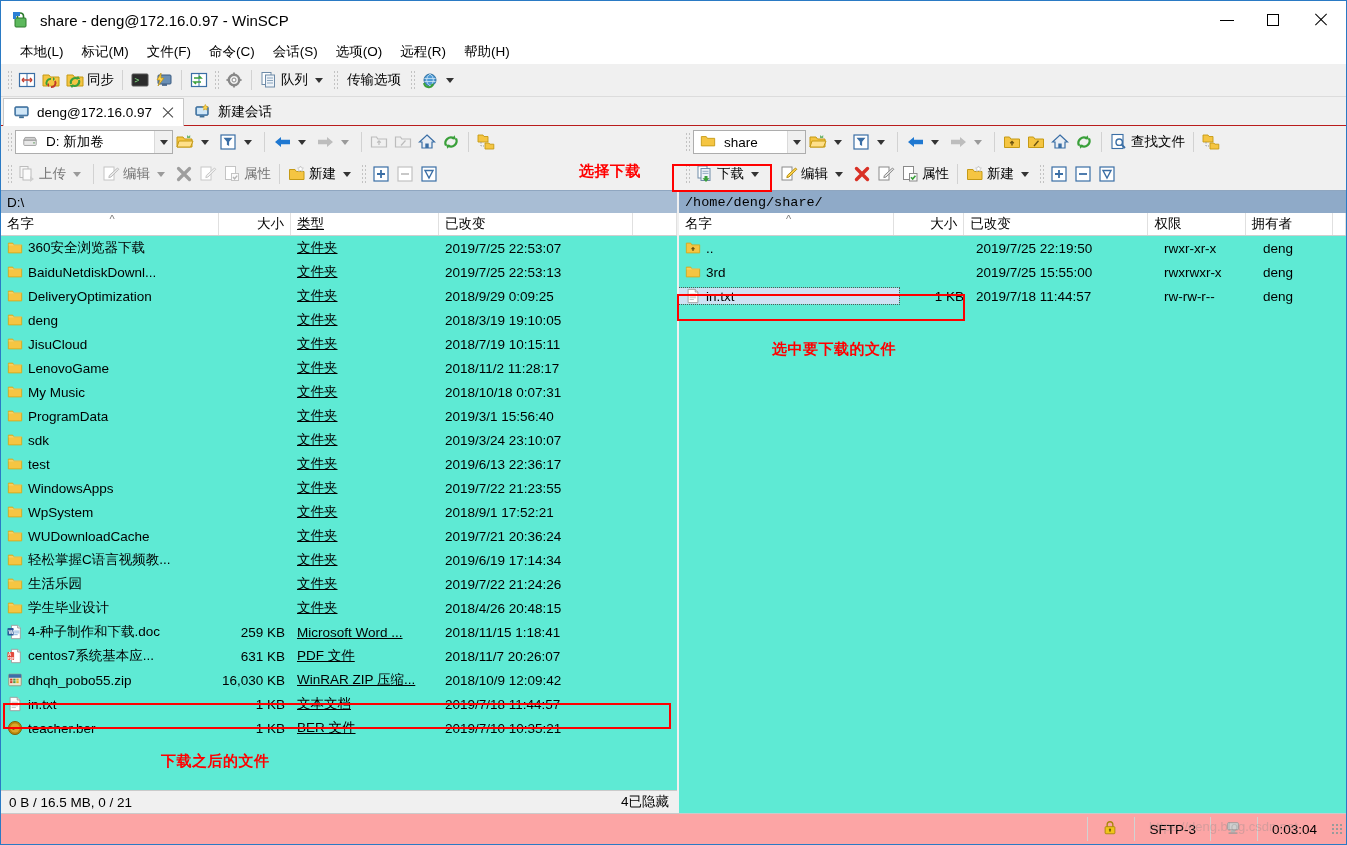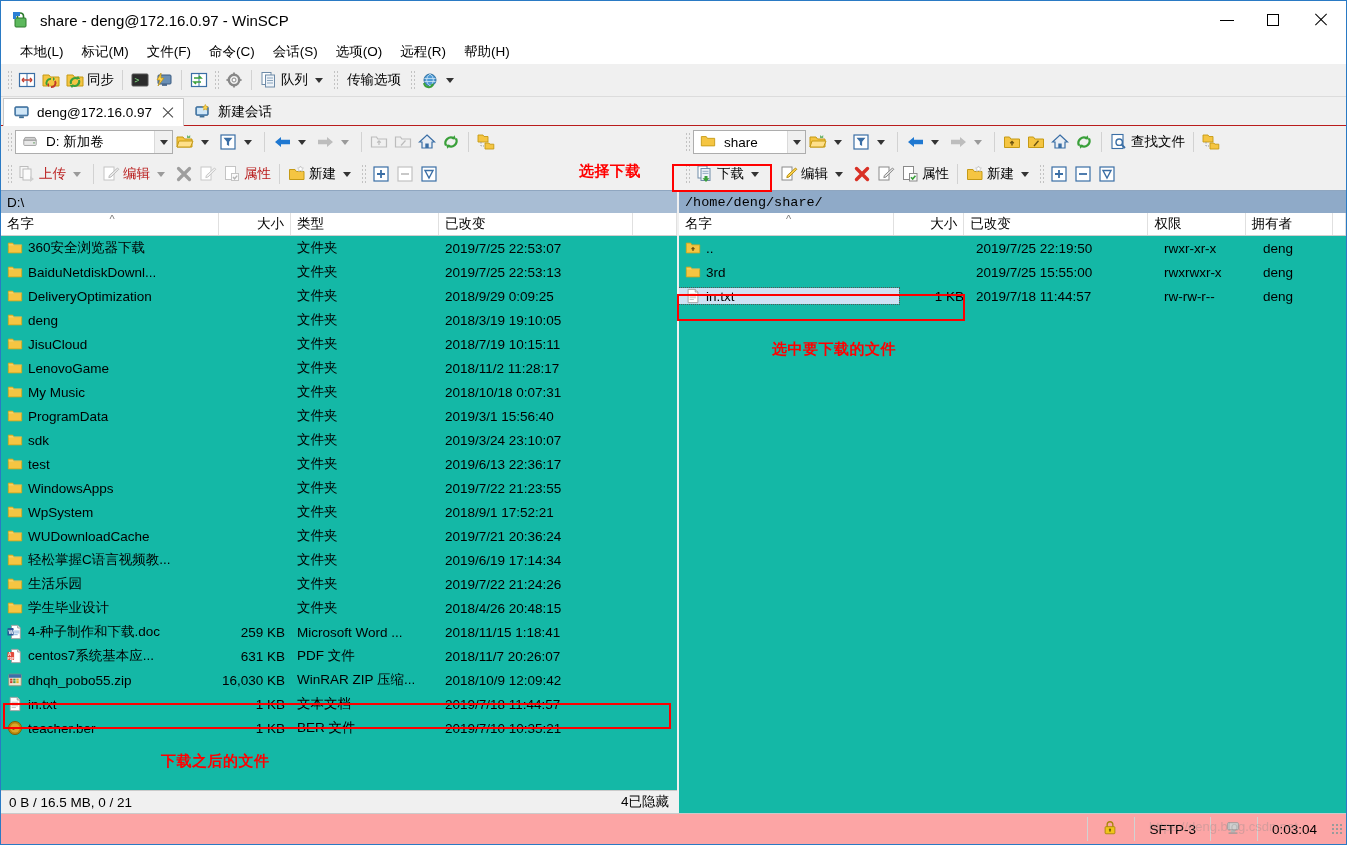--- a/index.html
+++ b/index.html
@@ -104,48 +104,48 @@
   .navbar { height:32px; background:#f0f0f0; display:flex; align-items:center; padding-left:3px; }
   .pathcombo {
     height:24px; background:#fff; border:1px solid #adadad; display:flex; align-items:center;
     box-sizing:border-box; font-size:13.5px; gap:6px; padding-left:6px;
   }
   .pathcombo.l { width:158px; }
   .pathcombo.r { width:113px; }
   .pathcombo .cbtn{ margin-left:auto;width:17px;height:22px;display:flex;align-items:center;justify-content:center;background:#f0f0f0;border-left:1px solid #dadada;}
 
   .actionbar { height:32px; background:#f0f0f0; display:flex; align-items:center; padding-left:3px; position:relative; }
-  .tbbtn.disabled .tblabel { color:#b91c1c; }
+  .tbbtn.disabled .tblabel { color:#737373; }
 
   .pathhdr {
     height:22px; background:#a8bdd4; display:flex; align-items:center; padding-left:6px;
     font-size:13.5px; color:#000; border-top:1px solid #8fa6c0;
   }
   .pathhdr.right { background:#8faac8;font-family:Liberation Mono, monospace; }
 
   .colhdr {
     height:22px; background:#fff; display:flex; align-items:stretch; font-size:13.5px;
     border-bottom:1px solid #cfcfcf; position:relative;
   }
   .col { display:flex; align-items:center; border-right:1px solid #e0e0e0; padding:0 6px;
          position:relative; box-sizing:border-box; white-space:nowrap; overflow:hidden; }
   .col.num { justify-content:flex-end; }
   .sortmark { position:absolute; left:50%; top:0px; font-size:11px; color:#777; }
 
-  .filelist { flex:1 1 auto; background:#14b8a6; overflow:hidden; position:relative; }
+  .filelist { flex:1 1 auto; background:#5eead4; overflow:hidden; position:relative; }
   .row { height:24px; display:flex; align-items:center; font-size:13.5px; white-space:nowrap; }
   .row.selected .cell.name { background:#cfe2f3; }
   .cell { padding:0 6px; box-sizing:border-box; overflow:hidden; display:flex; align-items:center; gap:5px; }
   .cell.num { justify-content:flex-end; }
   .row .focusbox { outline:1px dotted #555; }
 
   
   .c-name  { width:218px; }
   .c-size  { width:72px; }
-  .c-type  { width:148px; }
+  .c-type  { width:148px;text-decoration:underline; }
   .c-chg   { width:194px; }
   
   .r-name  { width:222px; }
   .r-size  { width:72px; }
   .r-chg   { width:190px; }
   .r-rights{ width:100px; }
   .r-owner { width:90px; }
 
   .statusline {
     height:22px; background:#f0f0f0; border-top:1px solid #cacaca;

